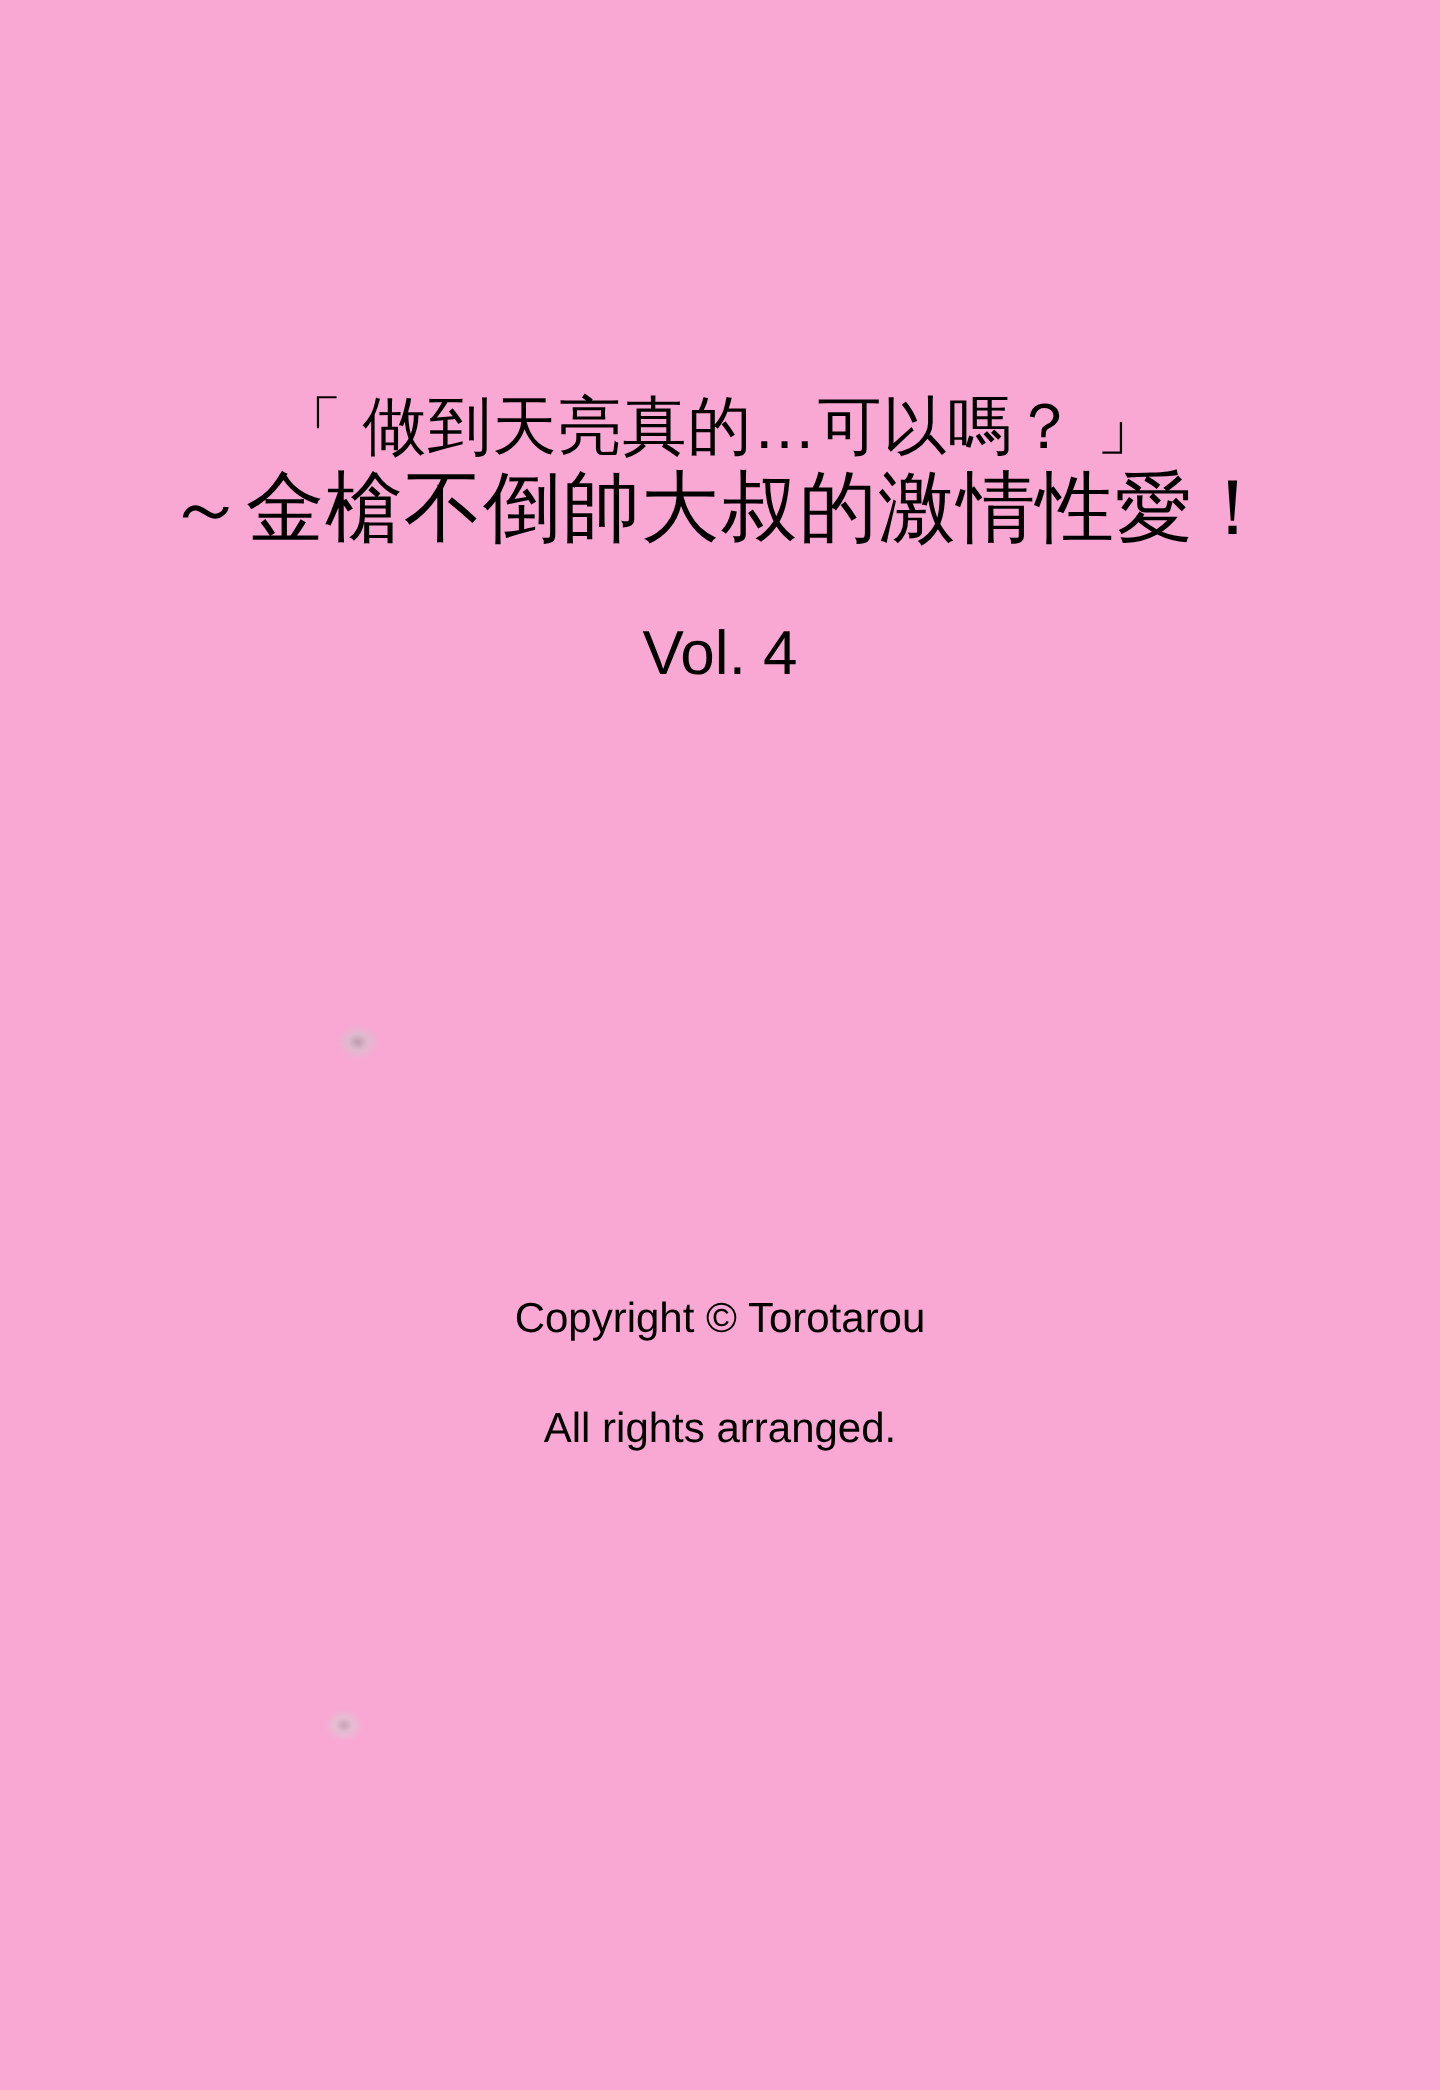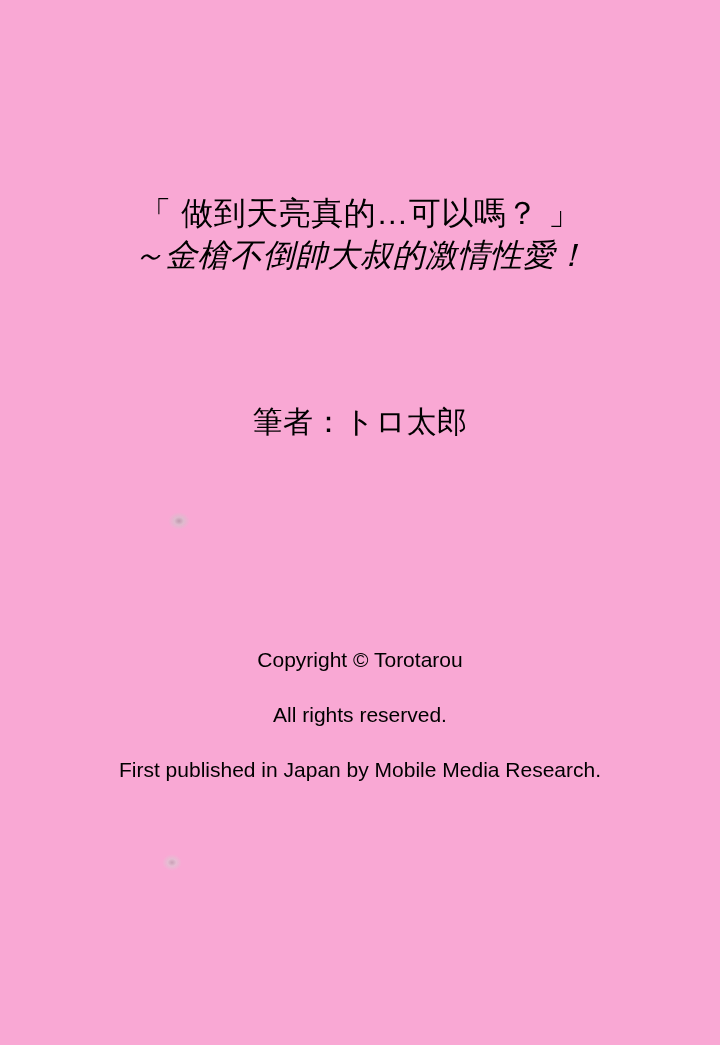--- a/index.html
+++ b/index.html
@@ -30,26 +30,25 @@
     text-align: center;
   }
   .title-line1 {
     font-size: 32px;
     line-height: 42px;
     font-weight: 500;
     letter-spacing: 0.5px;
     white-space: nowrap;
   }
   .title-line2 {
-    font-size: 32px;
+    font-size: 39px;
     line-height: 42px;
     font-weight: 500;
     letter-spacing: 0.5px;
     white-space: nowrap;
-    font-style: italic;
   }
   .volume {
     position: absolute;
     top: 311px;
     left: 0;
     width: 720px;
     text-align: center;
     font-size: 31px;
     line-height: 32px;
     font-weight: 400;
@@ -105,25 +104,24 @@
 </head>
 <body>
 
 <div class="page">
 
   <div class="title-block">
     <div class="title-line1">「 做到天亮真的…可以嗎？ 」</div>
     <div class="title-line2">～金槍不倒帥大叔的激情性愛！</div>
   </div>
 
+  <div class="volume">Vol. 4</div>
 
-  <div class="author">筆者：トロ太郎</div>
 
   <div class="copyright">
     <div class="c-line">Copyright © Torotarou</div>
-    <div class="c-line">All rights reserved.</div>
-    <div class="c-line">First published in Japan by Mobile Media Research.</div>
+    <div class="c-line">All rights arranged.</div>
   </div>
 
   <div class="smudge smudge-1"></div>
   <div class="smudge smudge-2"></div>
 
 </div>
 
 </body></html>

